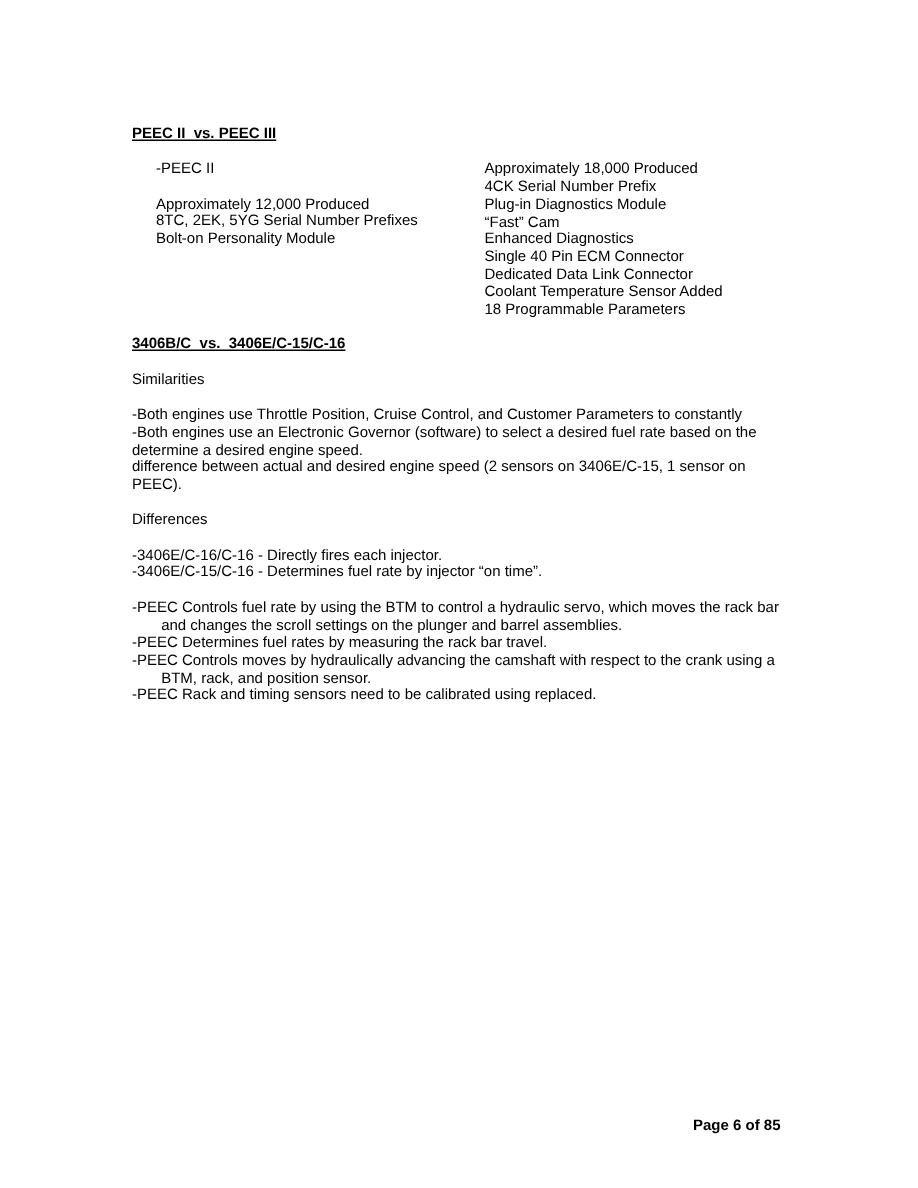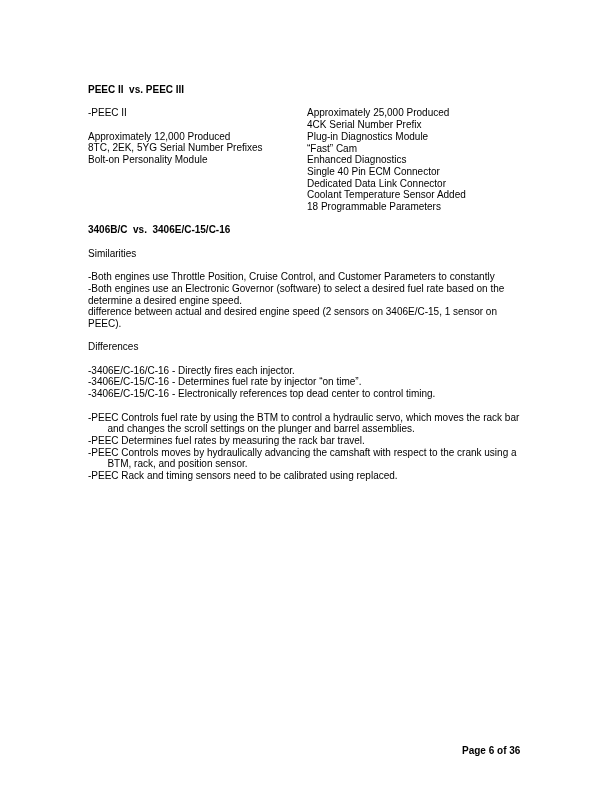--- a/index.html
+++ b/index.html
@@ -18,24 +18,25 @@
   .content {
     position: absolute;
     left: 88px;
     top: 84px;
     right: 30px;
   }
   .line { white-space: pre; }
   .block { margin-bottom: 11.7px; }
   .heading {
     font-weight: bold;
+    text-decoration: underline;
     white-space: pre;
   }
   .cols { display: flex; }
-  .col-left { width: 219px; flex: none; }
+  .col-left { width: 219px; flex: none; margin-left: 16px; }
   .col-right { flex: 1; }
   .col-title { margin-bottom: 11.7px; }
   .footer {
     position: absolute;
     left: 462px;
     top: 745px;
     font-weight: bold;
     white-space: pre;
   }
 </style>
@@ -48,21 +49,21 @@
     <div class="heading block">PEEC II  vs. PEEC III</div>
 
     <div class="cols block">
       <div class="col-left">
         <div class="line col-title">-PEEC II</div>
         <div class="line">Approximately 12,000 Produced</div>
         <div class="line">8TC, 2EK, 5YG Serial Number Prefixes</div>
         <div class="line">Bolt-on Personality Module</div>
       </div>
       <div class="col-right">
-        <div class="line">Approximately 25,000 Produced</div>
+        <div class="line">Approximately 18,000 Produced</div>
         <div class="line">4CK Serial Number Prefix</div>
         <div class="line">Plug-in Diagnostics Module</div>
         <div class="line">“Fast” Cam</div>
         <div class="line">Enhanced Diagnostics</div>
         <div class="line">Single 40 Pin ECM Connector</div>
         <div class="line">Dedicated Data Link Connector</div>
         <div class="line">Coolant Temperature Sensor Added</div>
         <div class="line">18 Programmable Parameters</div>
       </div>
     </div>
@@ -77,28 +78,27 @@
       <div class="line">determine a desired engine speed.</div>
       <div class="line">difference between actual and desired engine speed (2 sensors on 3406E/C-15, 1 sensor on</div>
       <div class="line">PEEC).</div>
     </div>
 
     <div class="line block">Differences</div>
 
     <div class="block">
       <div class="line">-3406E/C-16/C-16 - Directly fires each injector.</div>
       <div class="line">-3406E/C-15/C-16 - Determines fuel rate by injector “on time”.</div>
-      <div class="line">-3406E/C-15/C-16 - Electronically references top dead center to control timing.</div>
     </div>
 
     <div class="block">
       <div class="line">-PEEC Controls fuel rate by using the BTM to control a hydraulic servo, which moves the rack bar</div>
       <div class="line">       and changes the scroll settings on the plunger and barrel assemblies.</div>
       <div class="line">-PEEC Determines fuel rates by measuring the rack bar travel.</div>
       <div class="line">-PEEC Controls moves by hydraulically advancing the camshaft with respect to the crank using a</div>
       <div class="line">       BTM, rack, and position sensor.</div>
       <div class="line">-PEEC Rack and timing sensors need to be calibrated using replaced.</div>
     </div>
 
   </div>
 
-  <div class="footer">Page 6 of 36</div>
+  <div class="footer">Page 6 of 85</div>
 </div>
 
 </body></html>

